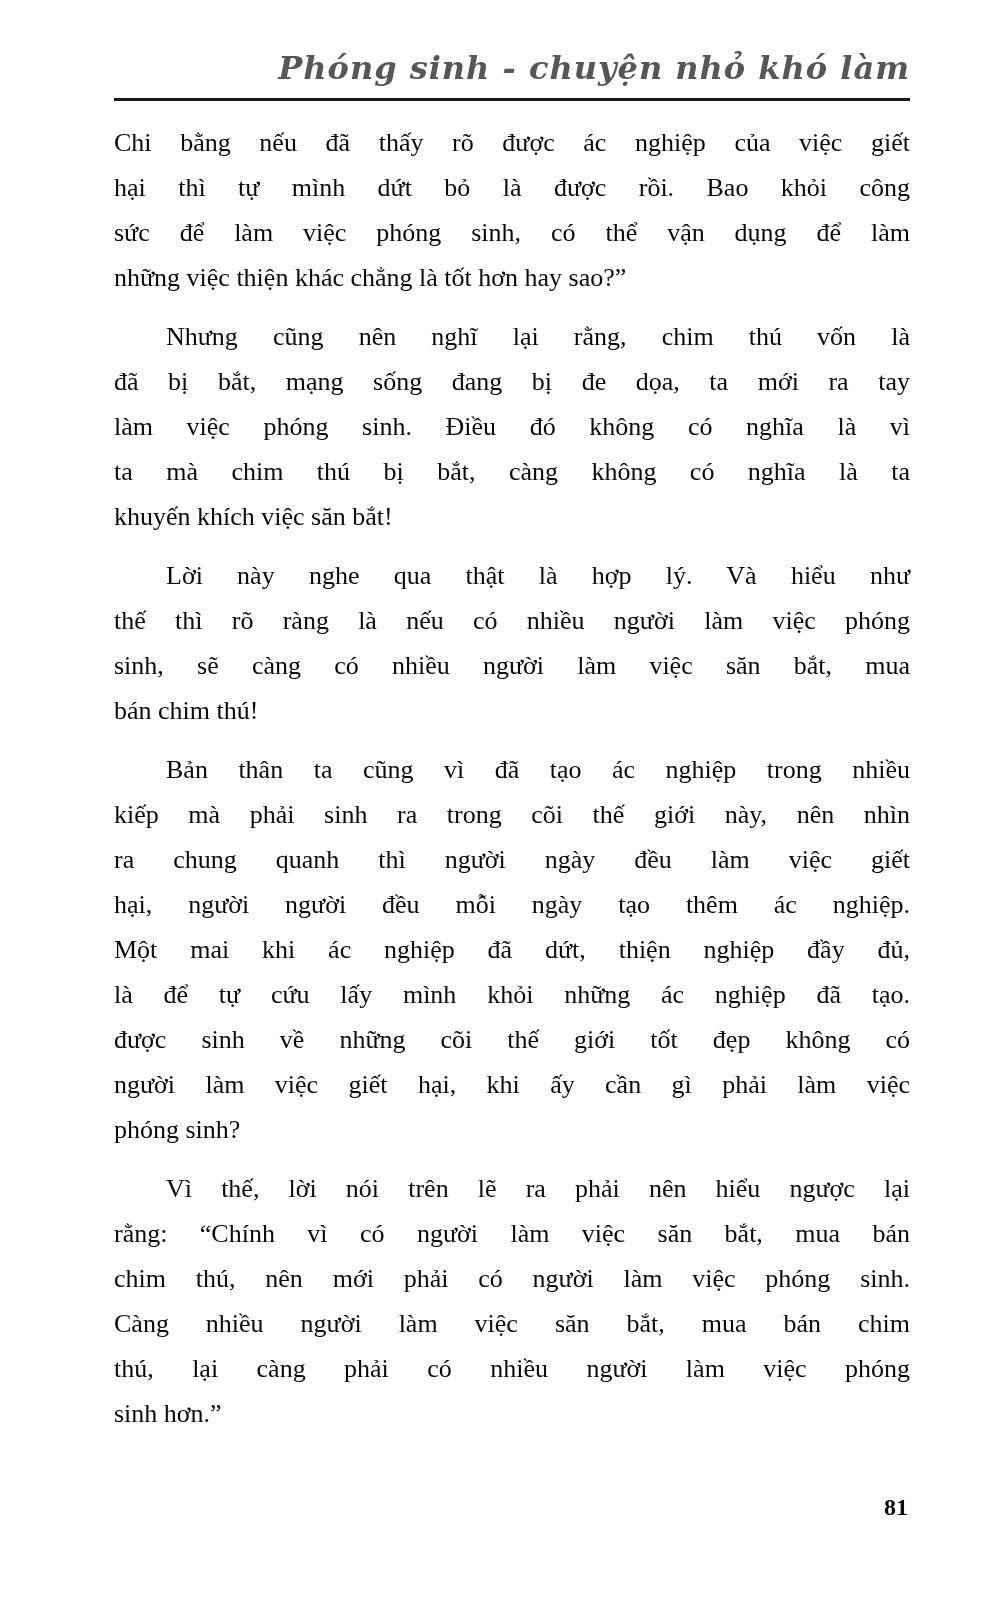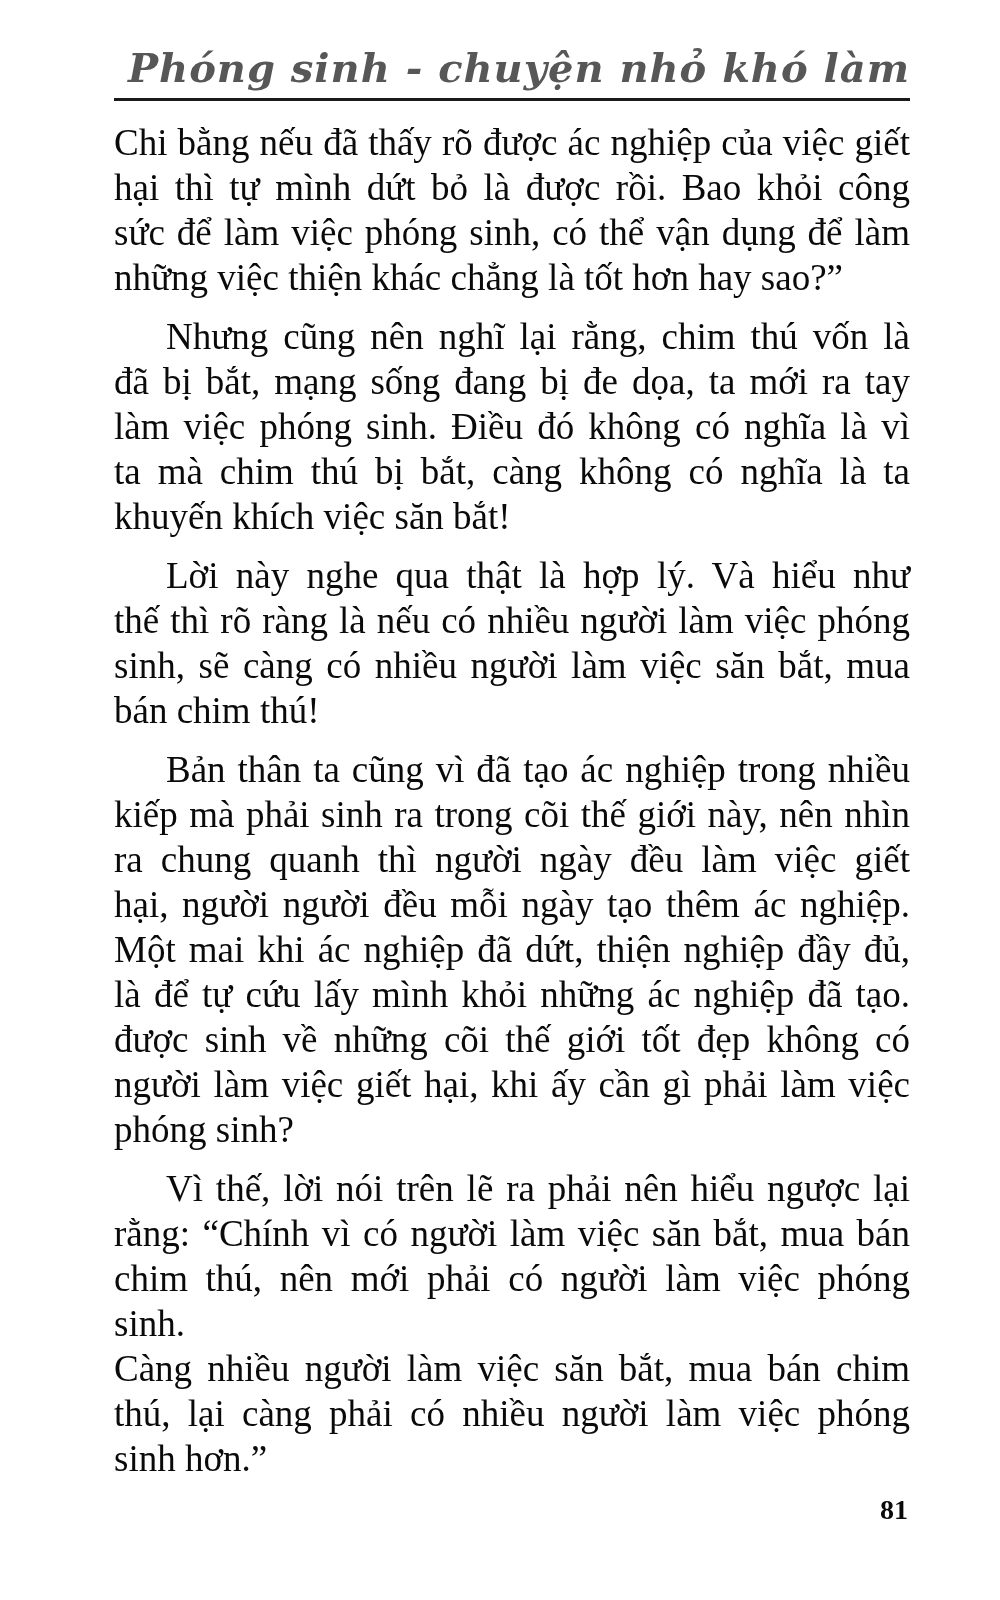--- a/index.html
+++ b/index.html
@@ -21,53 +21,53 @@
   .content {
     position: absolute;
     left: 114px;
     top: 40px;
     width: 796px;
   }
   .running-header {
     font-family: "DejaVu Serif", "Liberation Serif", serif;
     font-style: italic;
     font-weight: bold;
-    font-size: 40px;
+    font-size: 32px;
     line-height: 56px;
     letter-spacing: 1px;
     color: var(--header-text);
     text-align: right;
     white-space: nowrap;
   }
   .header-rule {
     border: none;
     border-top: 3px solid var(--rule);
     margin-top: 2px;
     width: 100%;
   }
   .body-text {
     margin-top: 19px;
     color: var(--body-text);
   }
   .para { margin-bottom: 14px; }
   .para:last-child { margin-bottom: 8px; }
   .line {
-    font-size: 37px;
+    font-size: 26px;
     line-height: 45px;
     text-align: justify;
     text-align-last: justify;
     color: var(--body-text);
   }
   .line.last { text-align-last: left; }
   .line.first.indented { text-indent: 52px; }
   .page-number {
     position: absolute;
     right: 92px;
     top: 1494px;
-    font-size: 28px;
+    font-size: 24px;
     font-weight: bold;
     color: var(--body-text);
   }
 </style>
 </head>
 <body>
 
 <div class="page">
   <div class="content">
     <div class="running-header">Phóng sinh - chuyện nhỏ khó làm</div>

